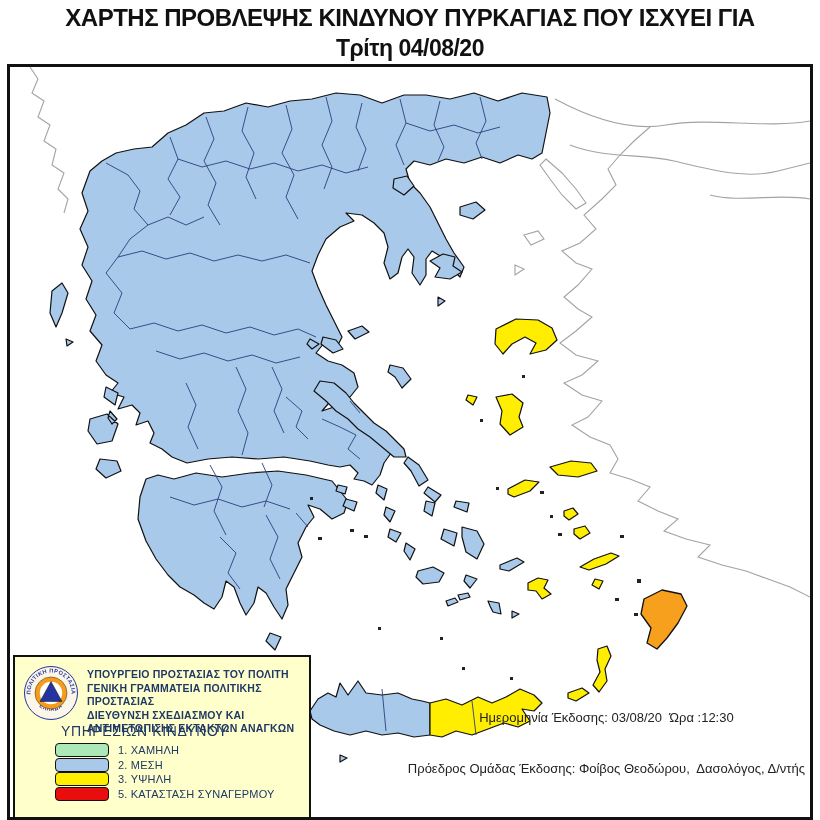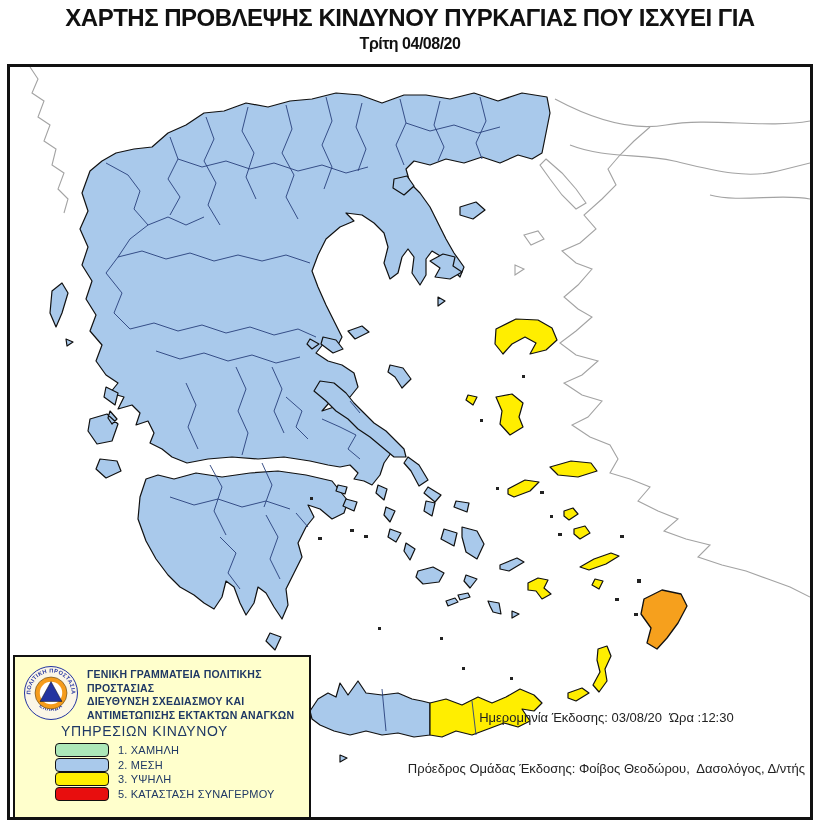--- a/index.html
+++ b/index.html
@@ -1,20 +1,20 @@
 <!DOCTYPE html>
 <html><head>
 <meta charset="utf-8">
 <style>
   html,body{margin:0;padding:0;background:#fff;width:820px;height:820px;overflow:hidden;
     font-family:"Liberation Sans","DejaVu Sans",sans-serif;}
   .page{position:relative;width:820px;height:650px;background:#fff;}
   .hdr{position:absolute;left:0;top:0;width:820px;text-align:center;color:#111;}
   .hdr .t1{font-size:24px;font-weight:700;letter-spacing:-0.5px;margin-top:4px;}
-  .hdr .t2{font-size:16px;font-weight:700;letter-spacing:-0.5px;margin-top:3px;}
+  .hdr .t2{font-size:23px;font-weight:700;letter-spacing:-0.5px;margin-top:3px;}
   .mapbox{position:absolute;left:7px;top:64px;width:806px;height:756px;border:3px solid #111;
     box-sizing:border-box;background:#fff;overflow:hidden;}
   .mapbox svg.geo{position:absolute;left:0;top:0;width:800px;height:750px;}
   .legend{position:absolute;left:3px;top:588px;width:298px;height:176px;border:2px solid #111;
     box-sizing:border-box;}
   .legend .org{position:absolute;left:72px;top:11px;width:222px;font-size:10.5px;font-weight:700;
     line-height:13.5px;letter-spacing:0.2px;}
   .legend .cats{position:absolute;left:46px;top:66px;font-size:14px;letter-spacing:0.6px;}
   .legend .rows{position:absolute;left:40px;top:86px;}
   .lrow{display:flex;align-items:center;height:14.6px;}
@@ -157,20 +157,21 @@
         </text>
         <text font-size="5.4" font-weight="bold" letter-spacing="0.6" fill="#2334A0">
           <textPath href="#arcBot" startOffset="50%" text-anchor="middle">ΕΛΛΑΔΑ</textPath>
         </text>
         <circle cx="28" cy="28" r="16" stroke="#55421a" stroke-width="0.6" fill="#F59C1C"></circle>
         <circle cx="28" cy="28" r="11.2" fill="#FFFFFF"></circle>
         <path d="M 28 16.5 L 39 36.5 L 17 36.5 Z" stroke="#111" stroke-width="0.5" fill="#2334A0"></path>
       </svg>
 
       <div class="org" style="color: rgb(31, 56, 100);">
+        <div>ΥΠΟΥΡΓΕΙΟ ΠΡΟΣΤΑΣΙΑΣ ΤΟΥ ΠΟΛΙΤΗ</div>
         <div>ΓΕΝΙΚΗ ΓΡΑΜΜΑΤΕΙΑ ΠΟΛΙΤΙΚΗΣ ΠΡΟΣΤΑΣΙΑΣ</div>
         <div>ΔΙΕΥΘΥΝΣΗ ΣΧΕΔΙΑΣΜΟΥ ΚΑΙ</div>
         <div>ΑΝΤΙΜΕΤΩΠΙΣΗΣ ΕΚΤΑΚΤΩΝ ΑΝΑΓΚΩΝ</div>
       </div>
 
       <div class="cats" style="color: rgb(31, 56, 100);">ΥΠΗΡΕΣΙΩΝ ΚΙΝΔΥΝΟΥ</div>
 
       <div class="rows">
         <div class="lrow">
           <div class="sw" style="background: rgb(172, 232, 184);"></div>

